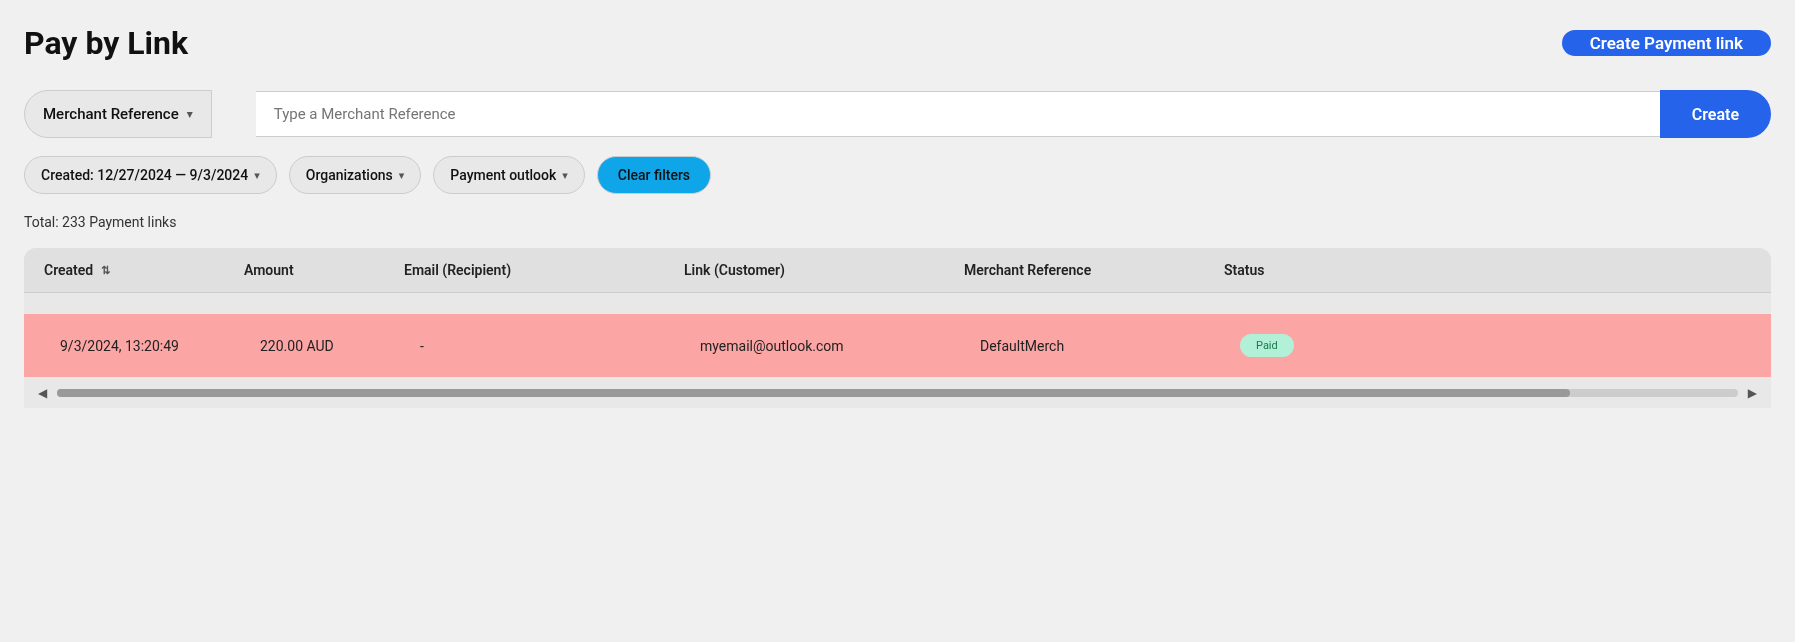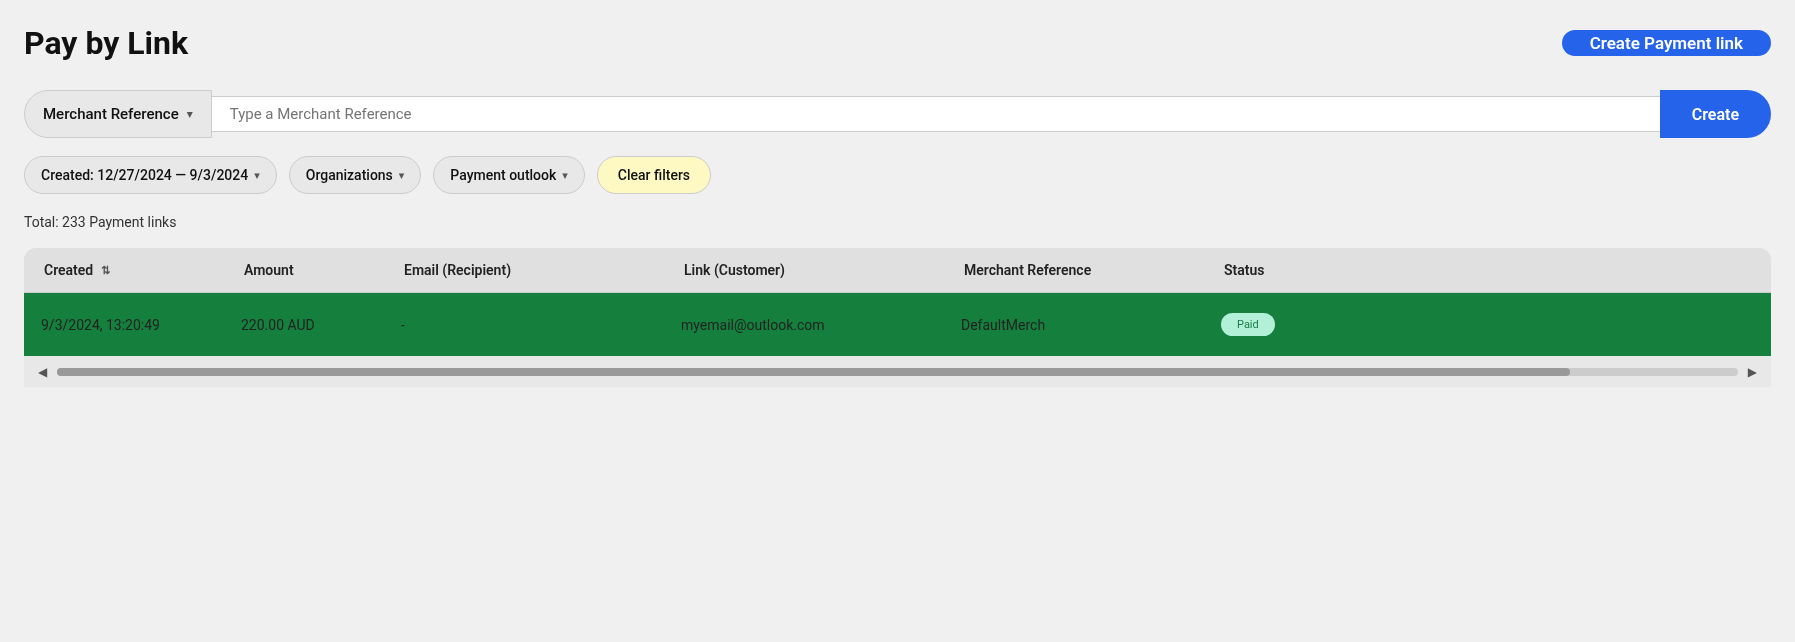--- a/index.html
+++ b/index.html
@@ -77,23 +77,24 @@
     }
 
     .search-input {
       flex: 1;
       border: 1px solid #ccc;
       border-left: none;
       border-right: none;
       padding: 12px 18px;
       font-size: 15px;
       color: #888;
-      height: 36px;
+      height: 46px;
       outline: none;
       background: #fff;
+      margin-left: 44px;
     }
 
     .search-btn {
       background: #2563eb;
       color: #fff;
       border: none;
       border-radius: 0 999px 999px 0;
       padding: 0 32px;
       font-size: 16px;
       font-weight: 600;
@@ -125,21 +126,21 @@
     }
 
     .filter-chip .chevron {
       font-size: 11px;
       color: #555;
     }
 
     .clear-filters-chip {
       display: flex;
       align-items: center;
-      background: #fef9c3;
+      background: #0ea5e9;
       border: 1px solid #ccc;
       border-radius: 999px;
       padding: 10px 20px;
       font-size: 14px;
       font-weight: 500;
       color: #111;
       cursor: pointer;
       white-space: nowrap;
     }
 
@@ -173,24 +174,25 @@
     }
 
     .sort-icon {
       font-size: 11px;
       color: #555;
     }
 
     .table-row {
       display: grid;
       grid-template-columns: 200px 160px 280px 280px 260px 160px;
-      padding: 20px 17px;
-      background: #15803d;
+      padding: 20px 36px;
+      background: #fca5a5;
       border-bottom: 1px solid #e8e8e8;
       align-items: center;
+      margin-top: 21px;
     }
 
     .table-cell {
       font-size: 14px;
       color: #222;
     }
 
     .status-badge {
       display: inline-block;
       background: #b2f0d8;

